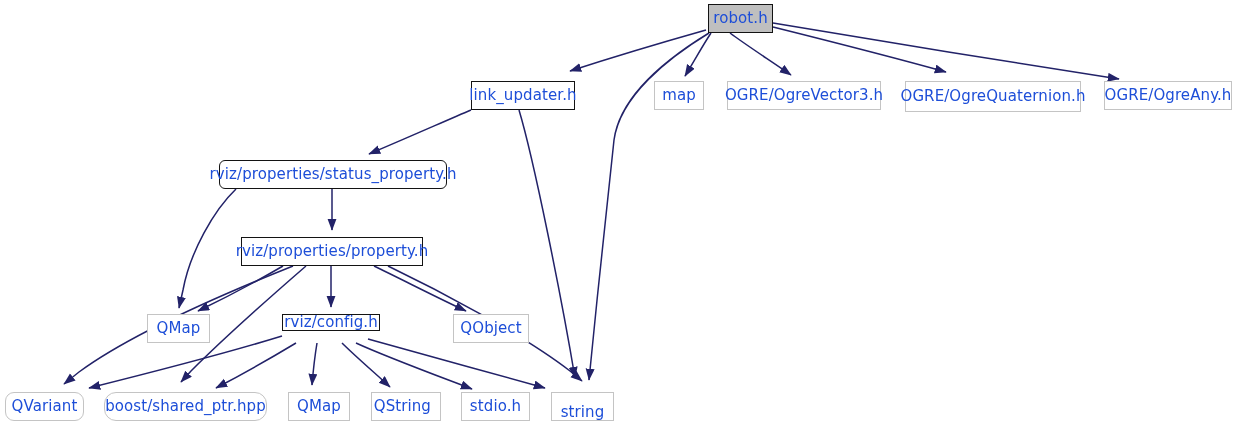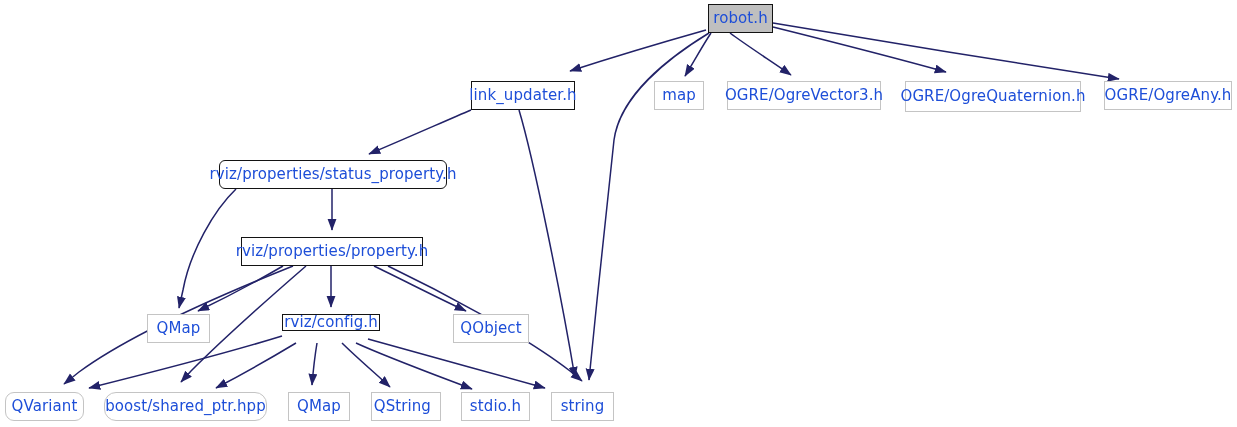--- a/index.html
+++ b/index.html
@@ -126,17 +126,17 @@
       </div>
       <div class="node" style="left: 288px; top: 392px; width: 62px; height: 29px;">
         <span class="node-label">QMap</span>
       </div>
       <div class="node" style="left: 371px; top: 392px; width: 70px; height: 29px; justify-content: flex-end;">
         <span class="node-label">QString</span>
       </div>
       <div class="node" style="left: 461px; top: 392px; width: 69px; height: 29px;">
         <span class="node-label">stdio.h</span>
       </div>
-      <div class="node" style="left: 551px; top: 392px; width: 63px; height: 29px;">
+      <div class="node" style="left: 551px; top: 392px; width: 63px; height: 29px; align-items: flex-end;">
         <span class="node-label">string</span>
       </div>
     </div>
 </div>
 
 </body></html>

